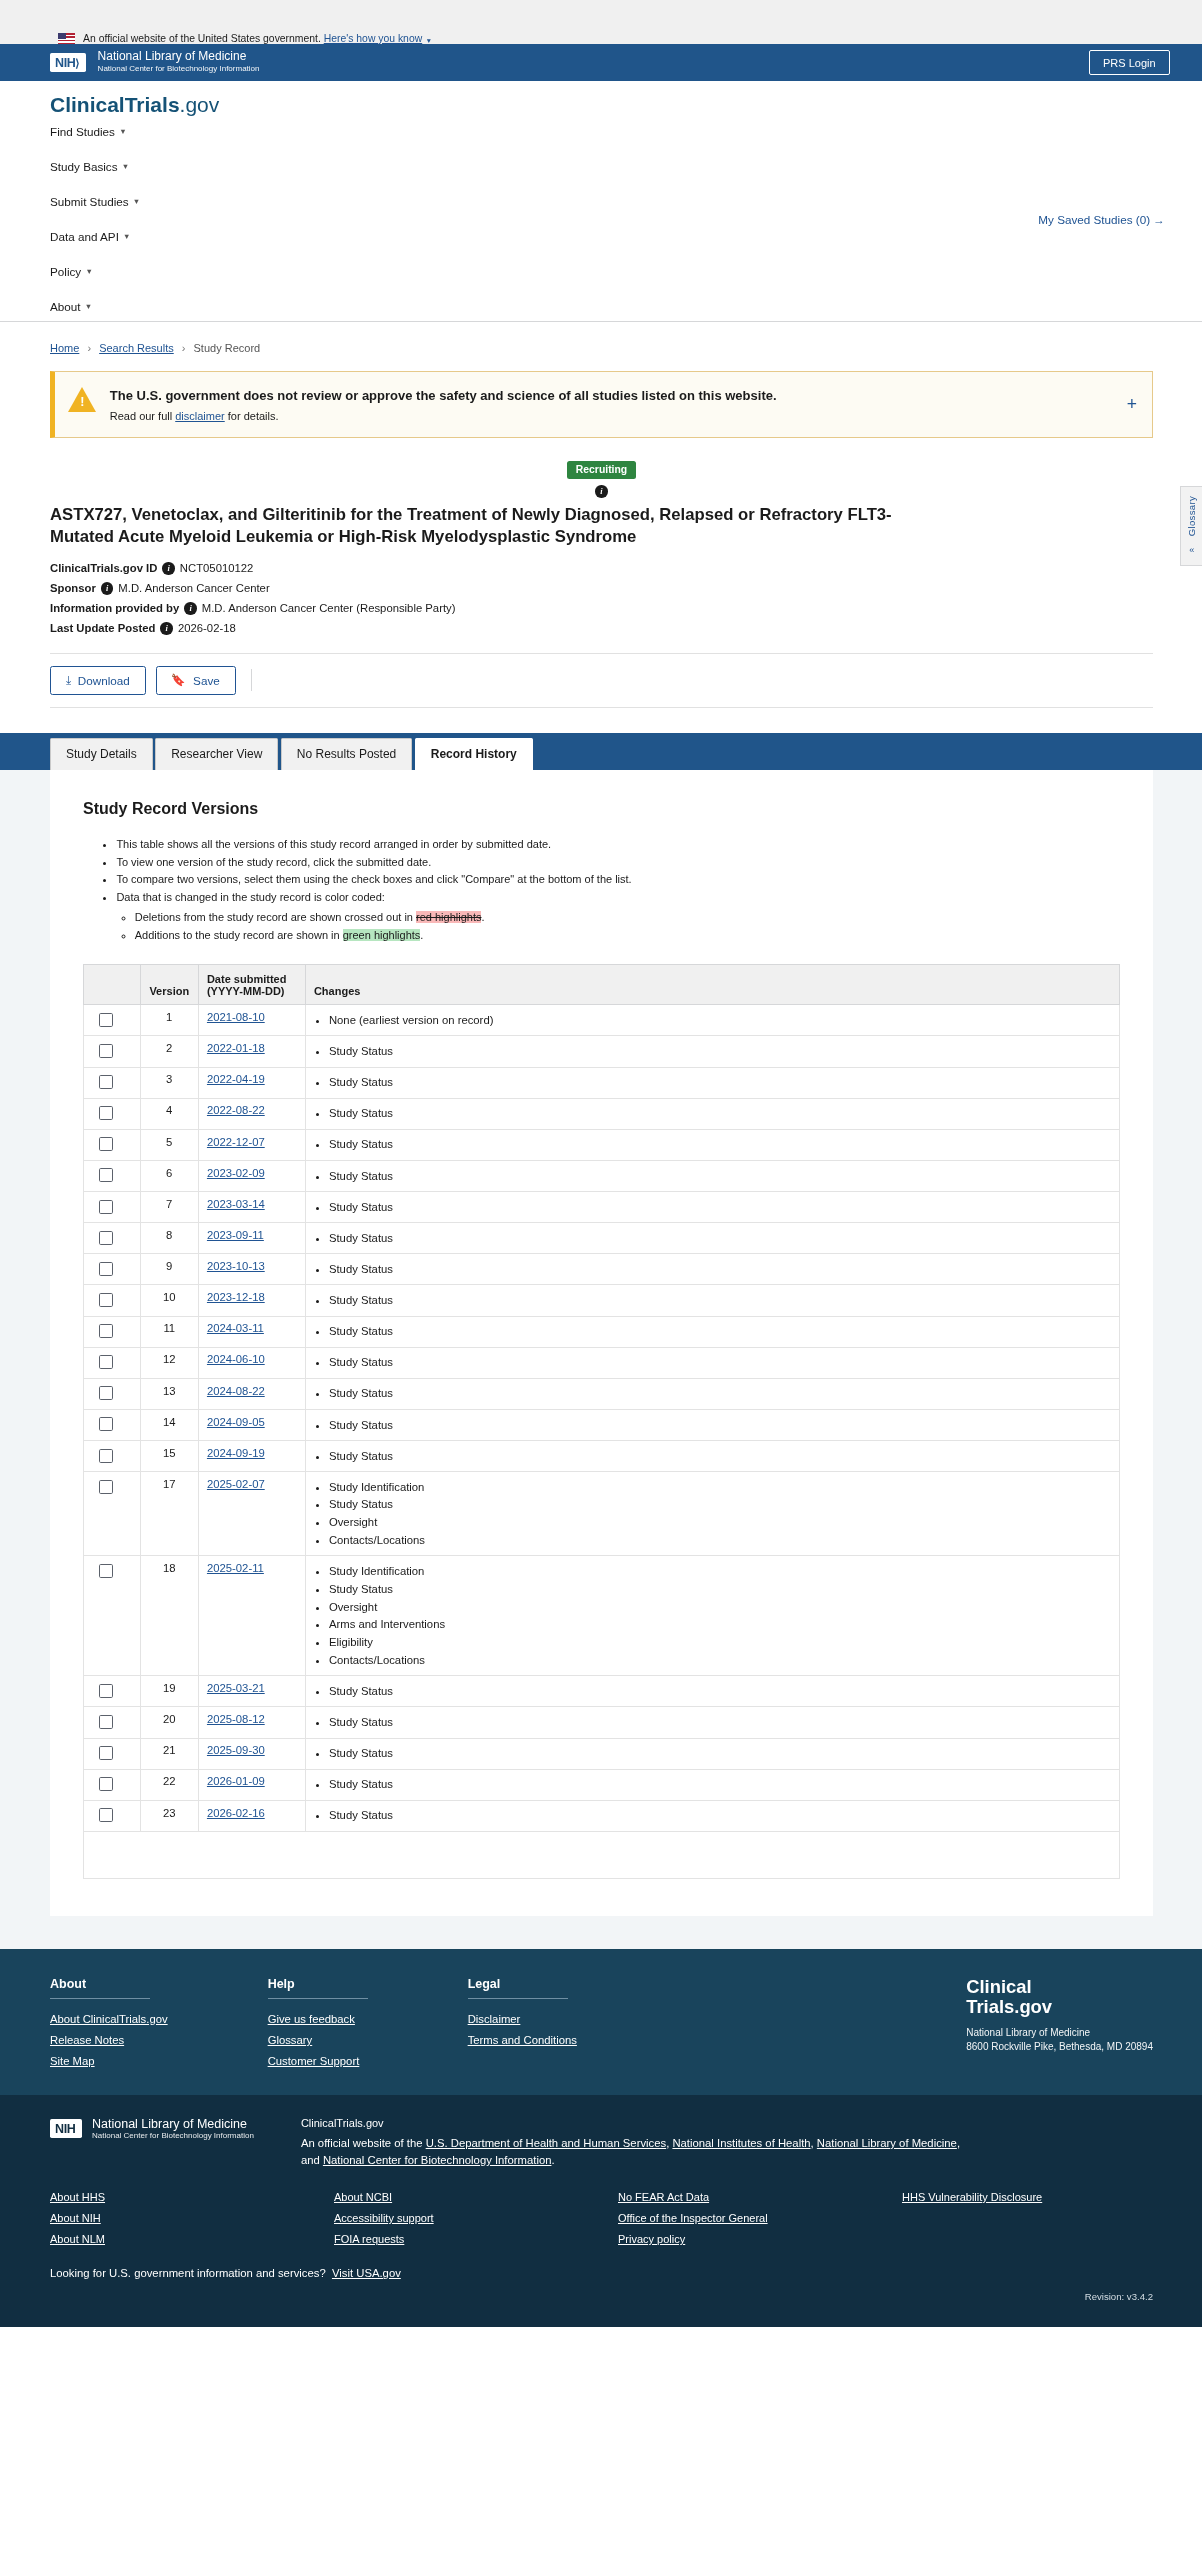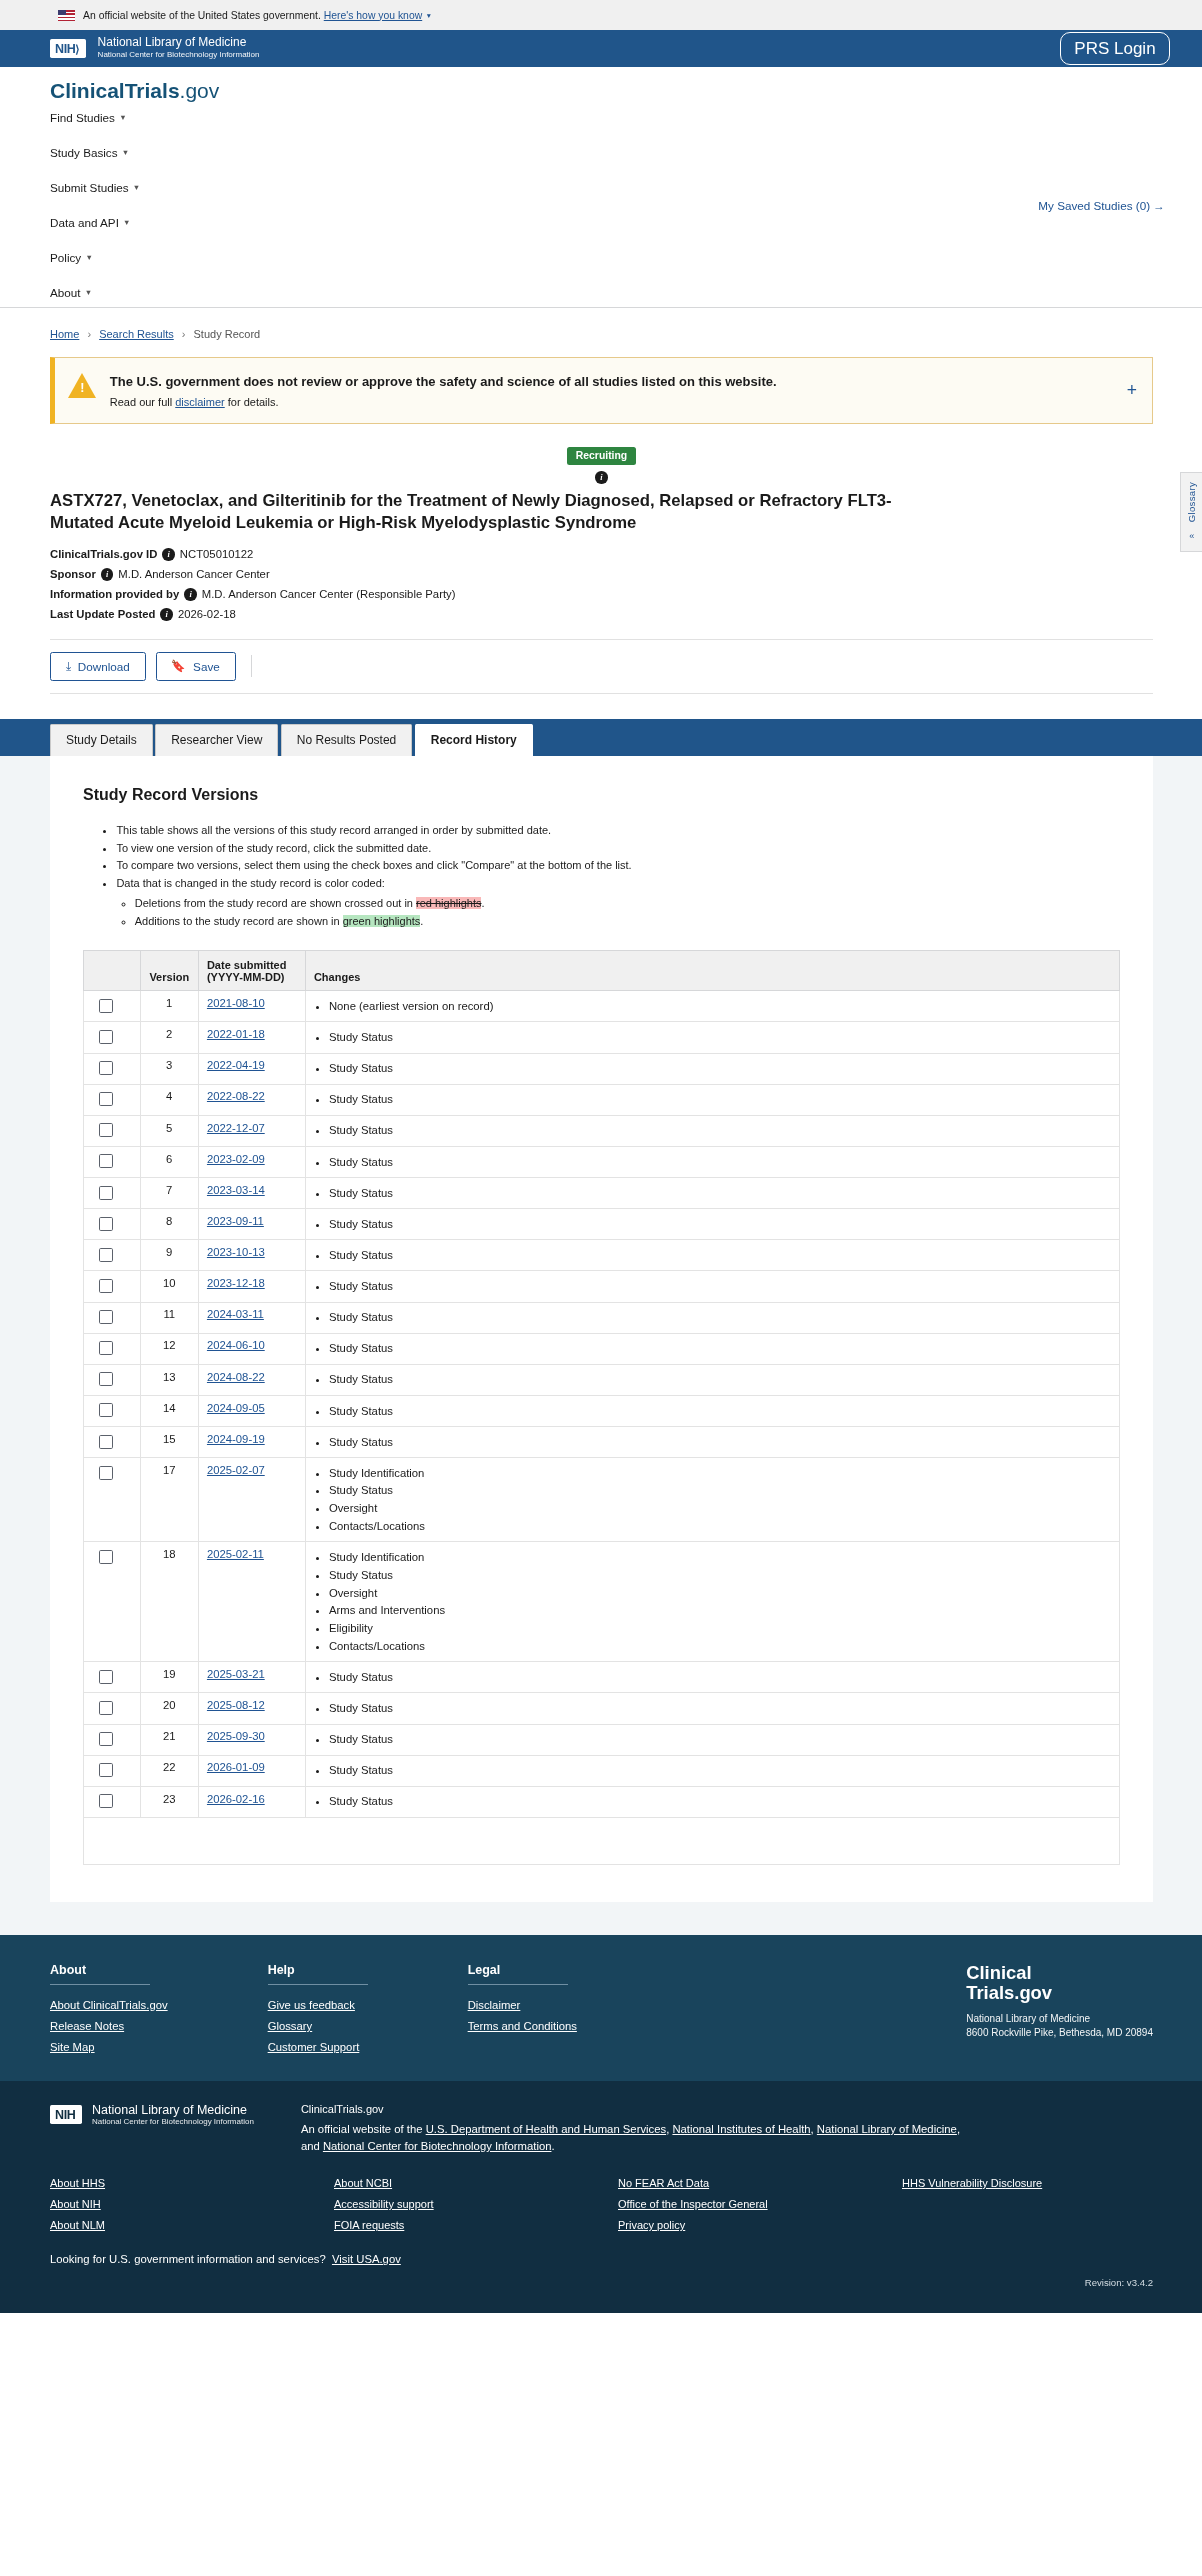--- a/index.html
+++ b/index.html
@@ -9,23 +9,23 @@
     font-family:"Liberation Sans", sans-serif;
     background:#ffffff;
     color:#1b1b1b;
     font-size:12.5px;
   }
   a { color:#205493; }
 
   
   .gov-banner {
     background:#f0f0f0;
-    height:30px;
+    height:44px;
     display:flex;
-    align-items:center;
+    align-items:flex-end;
     padding:0 0 0 58px;
     font-size:10.4px;
     color:#1b1b1b;
   }
   .flag {
     width:16.7px; height:11px;
     margin-right:8.4px;
     background:
       linear-gradient(#b22234 0 15.4%, #fff 15.4% 30.8%, #b22234 30.8% 46.2%, #fff 46.2% 61.5%, #b22234 61.5% 76.9%, #fff 76.9% 92.3%, #b22234 92.3% 100%);
     position:relative;
@@ -61,23 +61,23 @@
     letter-spacing:-0.4px;
     position:relative;
   }
   .nih-logo span.arrow { font-size:11px; }
   .nih-title-1 { font-size:12px; line-height:1.15; }
   .nih-title-2 { font-size:8px; line-height:1.3; opacity:.95; }
   .prs-login {
     border:0.8px solid #fff;
     color:#fff;
     background:transparent;
-    font-size:17px;
+    font-size:11px;
     padding:5.8px 13.4px;
-    border-radius:10px;
+    border-radius:2px;
     cursor:pointer;
     font-family:inherit;
   }
 
   
   .brand-bar {
     background:#fff;
     padding:11.7px 0 0 50px;
     border-bottom:0;
   }

